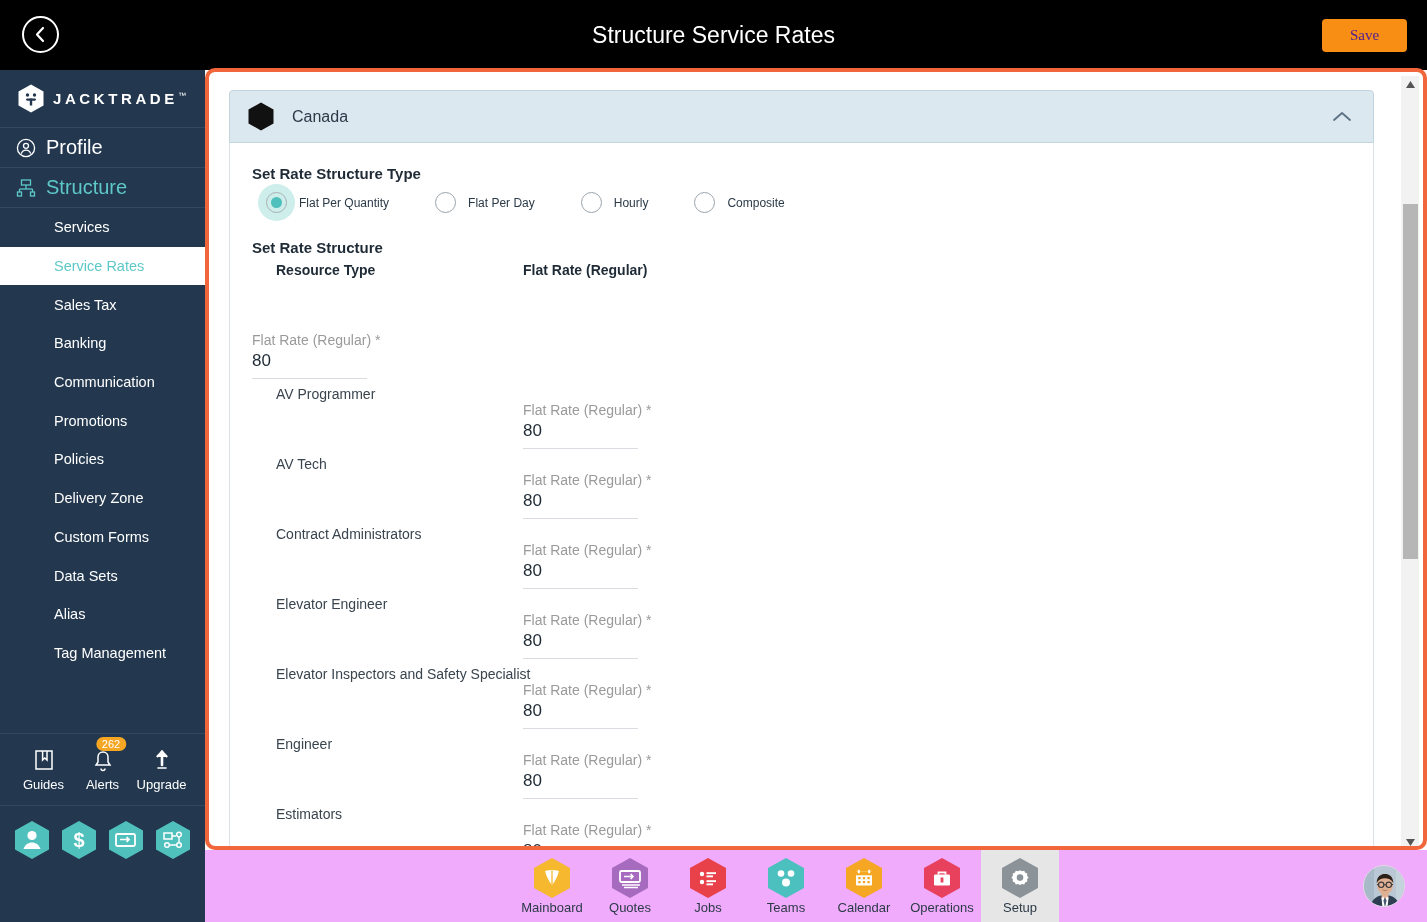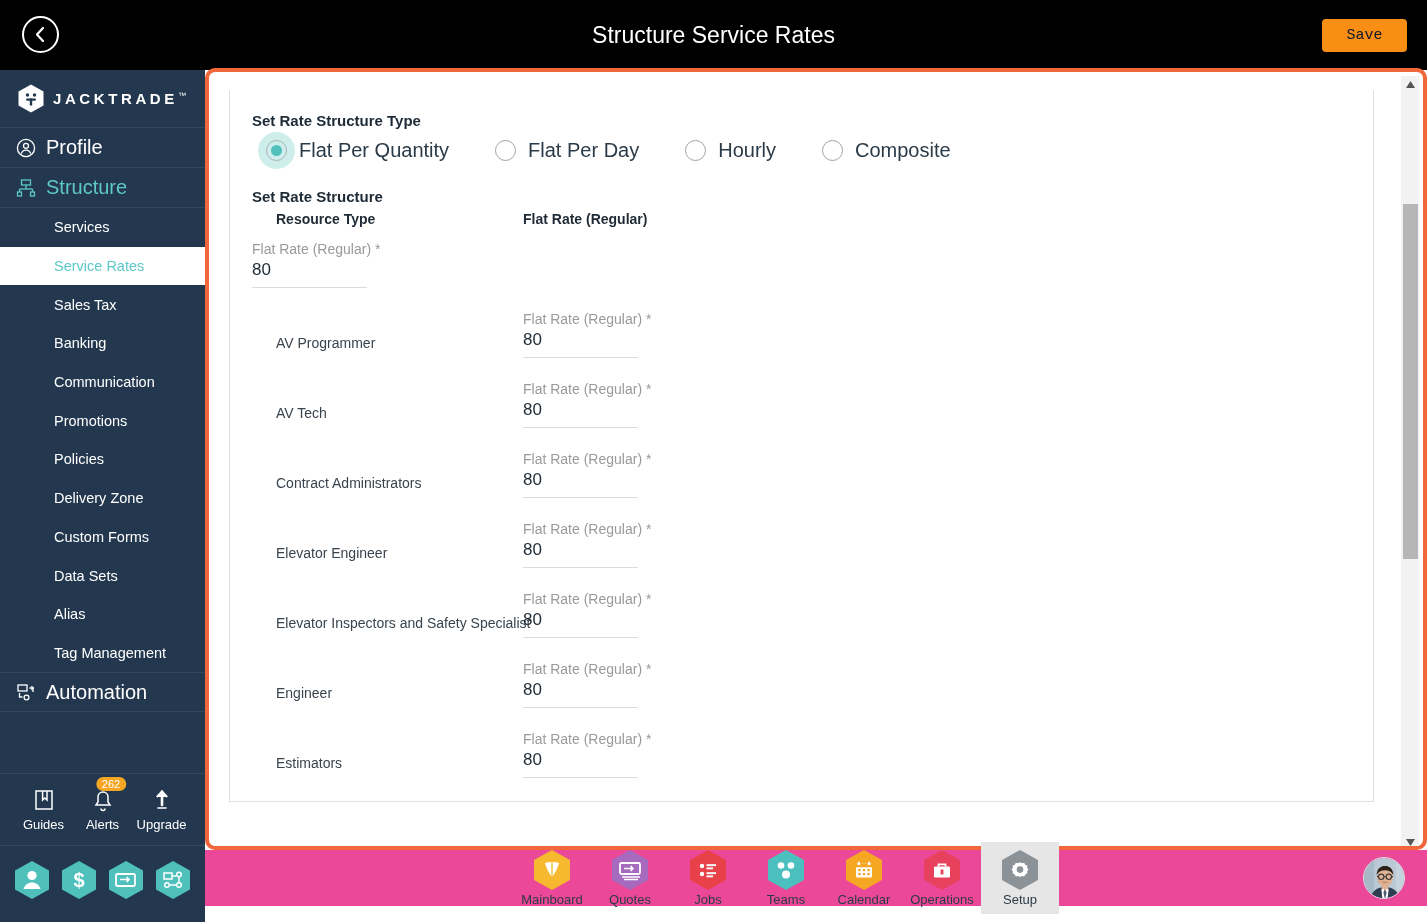--- a/index.html
+++ b/index.html
@@ -22,22 +22,22 @@
   }
   #back-btn svg { position: absolute; left: 8px; top: 7px; }
   #page-title {
     position: absolute; left: 0; top: 0; width: 1427px; height: 70px;
     line-height: 70px; text-align: center;
     color: #ffffff; font-size: 23px; font-weight: 400;
   }
   #save-btn {
     position: absolute; right: 20px; top: 19px;
     width: 85px; height: 33px; border-radius: 4px;
-    background: #f98e15; color: #0f172a;
-    font-size: 15px; font-family: Liberation Mono, monospace;
+    background: #f98e15; color: #4c1d95;
+    font-size: 15px; font-family: Liberation Serif, serif;
     border: none; cursor: pointer;
   }
 
   
   #sidebar {
     position: absolute; left: 0; top: 70px; width: 205px; height: 852px;
     background: #23384f;
   }
   #brand {
     height: 58px; display: flex; align-items: center; padding-left: 18px;
@@ -122,37 +122,37 @@
   }
   .radio-item.selected .radio-outer {
     border-color: #a8b0b6; background: transparent;
   }
   .radio-halo {
     width: 37px; height: 37px; border-radius: 50%; background: #cdeeea;
     display: flex; align-items: center; justify-content: center;
     margin: -8px; flex: 0 0 37px;
   }
   .radio-dot { width: 11px; height: 11px; border-radius: 50%; background: #4fc0bc; }
-  .radio-label { font-size: 20px; color: #2b3a47; margin-left: 12px; }
+  .radio-label { font-size: 12px; color: #2b3a47; margin-left: 12px; }
   .radio-gap { width: 46px; }
 
   #rate-table { margin-top: 6px; }
   .table-head { display: flex; margin-bottom: 14px; }
   .th {
     font-size: 14px; font-weight: bold; color: #1e2a35;
   }
   .th.col-res { width: 271px; padding-left: 24px; }
   .th.col-rate { width: 300px; }
 
   .rate-row { display: flex; align-items: flex-start; height: 70px; }
   .cell-res {
     width: 271px; padding-left: 24px; font-size: 14px; color: #39444e;
     padding-top: 24px; white-space: nowrap;
   }
-  .cell-rate { width: 300px; padding-top: 0; }
+  .cell-rate { width: 300px; padding-top: 0; margin-top: 40px; }
   .field-label {
     font-size: 14px; color: #9a9a9a; margin-bottom: 3px;
   }
   .field-label .req { color: #9a9a9a; }
   .field-input {
     font-size: 17px; color: #1e2a35; border: none; outline: none;
     border-bottom: 1px solid #d9dde1; width: 115px; padding: 0 0 7px 0;
     background: transparent; font-family: "Liberation Sans", sans-serif;
   }
 
@@ -167,22 +167,22 @@
   }
   #sb-up { top: 0; }
   #sb-down { bottom: 0; }
   #sb-thumb {
     position: absolute; left: 2px; top: 128px; width: 15px; height: 355px;
     background: #b6b6b6; cursor: pointer;
   }
 
   
   #bottombar {
-    position: absolute; left: 205px; top: 850px; width: 1222px; height: 56px;
-    background: #ec4899; display: flex; align-items: center;
+    position: absolute; left: 205px; top: 850px; width: 1222px; height: 72px;
+    background: #f0abfc; display: flex; align-items: center;
   }
   .bnav {
     width: 78px; height: 72px; display: flex; flex-direction: column;
     align-items: center; justify-content: center; cursor: pointer;
   }
   .bnav.active { background: #e6e6e6; }
   .bnav .bhex { width: 38px; height: 42px; }
   .bnav .blbl { font-size: 13px; color: #2b3a47; margin-top: 1px; }
   #bnav-spacer { flex: 1; }
   #avatar {
@@ -278,32 +278,20 @@
   <div class="nav-sub">
     <span class="lbl">Data Sets</span>
   </div>
   <div class="nav-sub">
     <span class="lbl">Alias</span>
   </div>
   <div class="nav-sub">
     <span class="lbl">Tag Management</span>
   </div>
 
-  <div class="nav-top" style="border-top:1px solid #32485f;">
-    <span class="ico">
-      <svg width="20" height="20" viewBox="0 0 20 20">
-        <rect x="2" y="3" width="9" height="6" fill="none" stroke="#ffffff" stroke-width="1.3"></rect>
-        <path d="M13.5 6h3.5v4" fill="none" stroke="#ffffff" stroke-width="1.3"></path>
-        <path d="M15.4 4.2L17.3 6l-1.9 1.8" fill="none" stroke="#ffffff" stroke-width="1.3"></path>
-        <path d="M3.5 11v4h3" fill="none" stroke="#ffffff" stroke-width="1.3"></path>
-        <circle cx="10.5" cy="15.5" r="2.4" fill="none" stroke="#ffffff" stroke-width="1.3"></circle>
-      </svg>
-    </span>
-    <span class="lbl">Automation</span>
-  </div>
 
   <div id="sidebar-spacer"></div>
 
   <div id="util-row">
     <div class="util">
       <div class="uico">
         <svg width="22" height="24" viewBox="0 0 22 24">
             <rect x="3" y="2" width="16" height="18" fill="none" stroke="#ffffff" stroke-width="1.5"></rect>
             <path d="M14 2v9l-2.2-2-2.2 2V2" fill="none" stroke="#ffffff" stroke-width="1.5"></path>
           </svg>
@@ -362,20 +350,33 @@
           <circle cx="12" cy="25" r="2.3" fill="none" stroke="#ffffff" stroke-width="1.5"></circle>
           <path d="M17 16h4M24 17v5.5M21.7 25H15" fill="none" stroke="#ffffff" stroke-width="1.4"></path>
         </svg>
     </span>
   </div>
 </div>
 
 <div id="content-frame">
   <div id="content-inner">
 
+    <div id="country-header">
+      <span id="country-hex">
+        <svg width="26" height="29" viewBox="0 0 26 29">
+            <polygon points="13,0.5 25.5,7.5 25.5,21.5 13,28.5 0.5,21.5 0.5,7.5" fill="#111111"></polygon>
+          </svg>
+      </span>
+      <span id="country-name">Canada</span>
+      <span id="collapse-chevron">
+        <svg width="26" height="16" viewBox="0 0 26 16">
+            <polyline points="5,11 13,4 21,11" fill="none" stroke="#5d7184" stroke-width="1.8" stroke-linecap="round" stroke-linejoin="round"></polyline>
+          </svg>
+      </span>
+    </div>
 
     <div id="country-body">
 
       <div class="section-title">Set Rate Structure Type</div>
       <div id="radio-row">
 
         <div class="radio-item selected">
           <span class="radio-halo">
             <span class="radio-outer">
               <span class="radio-dot"></span>

